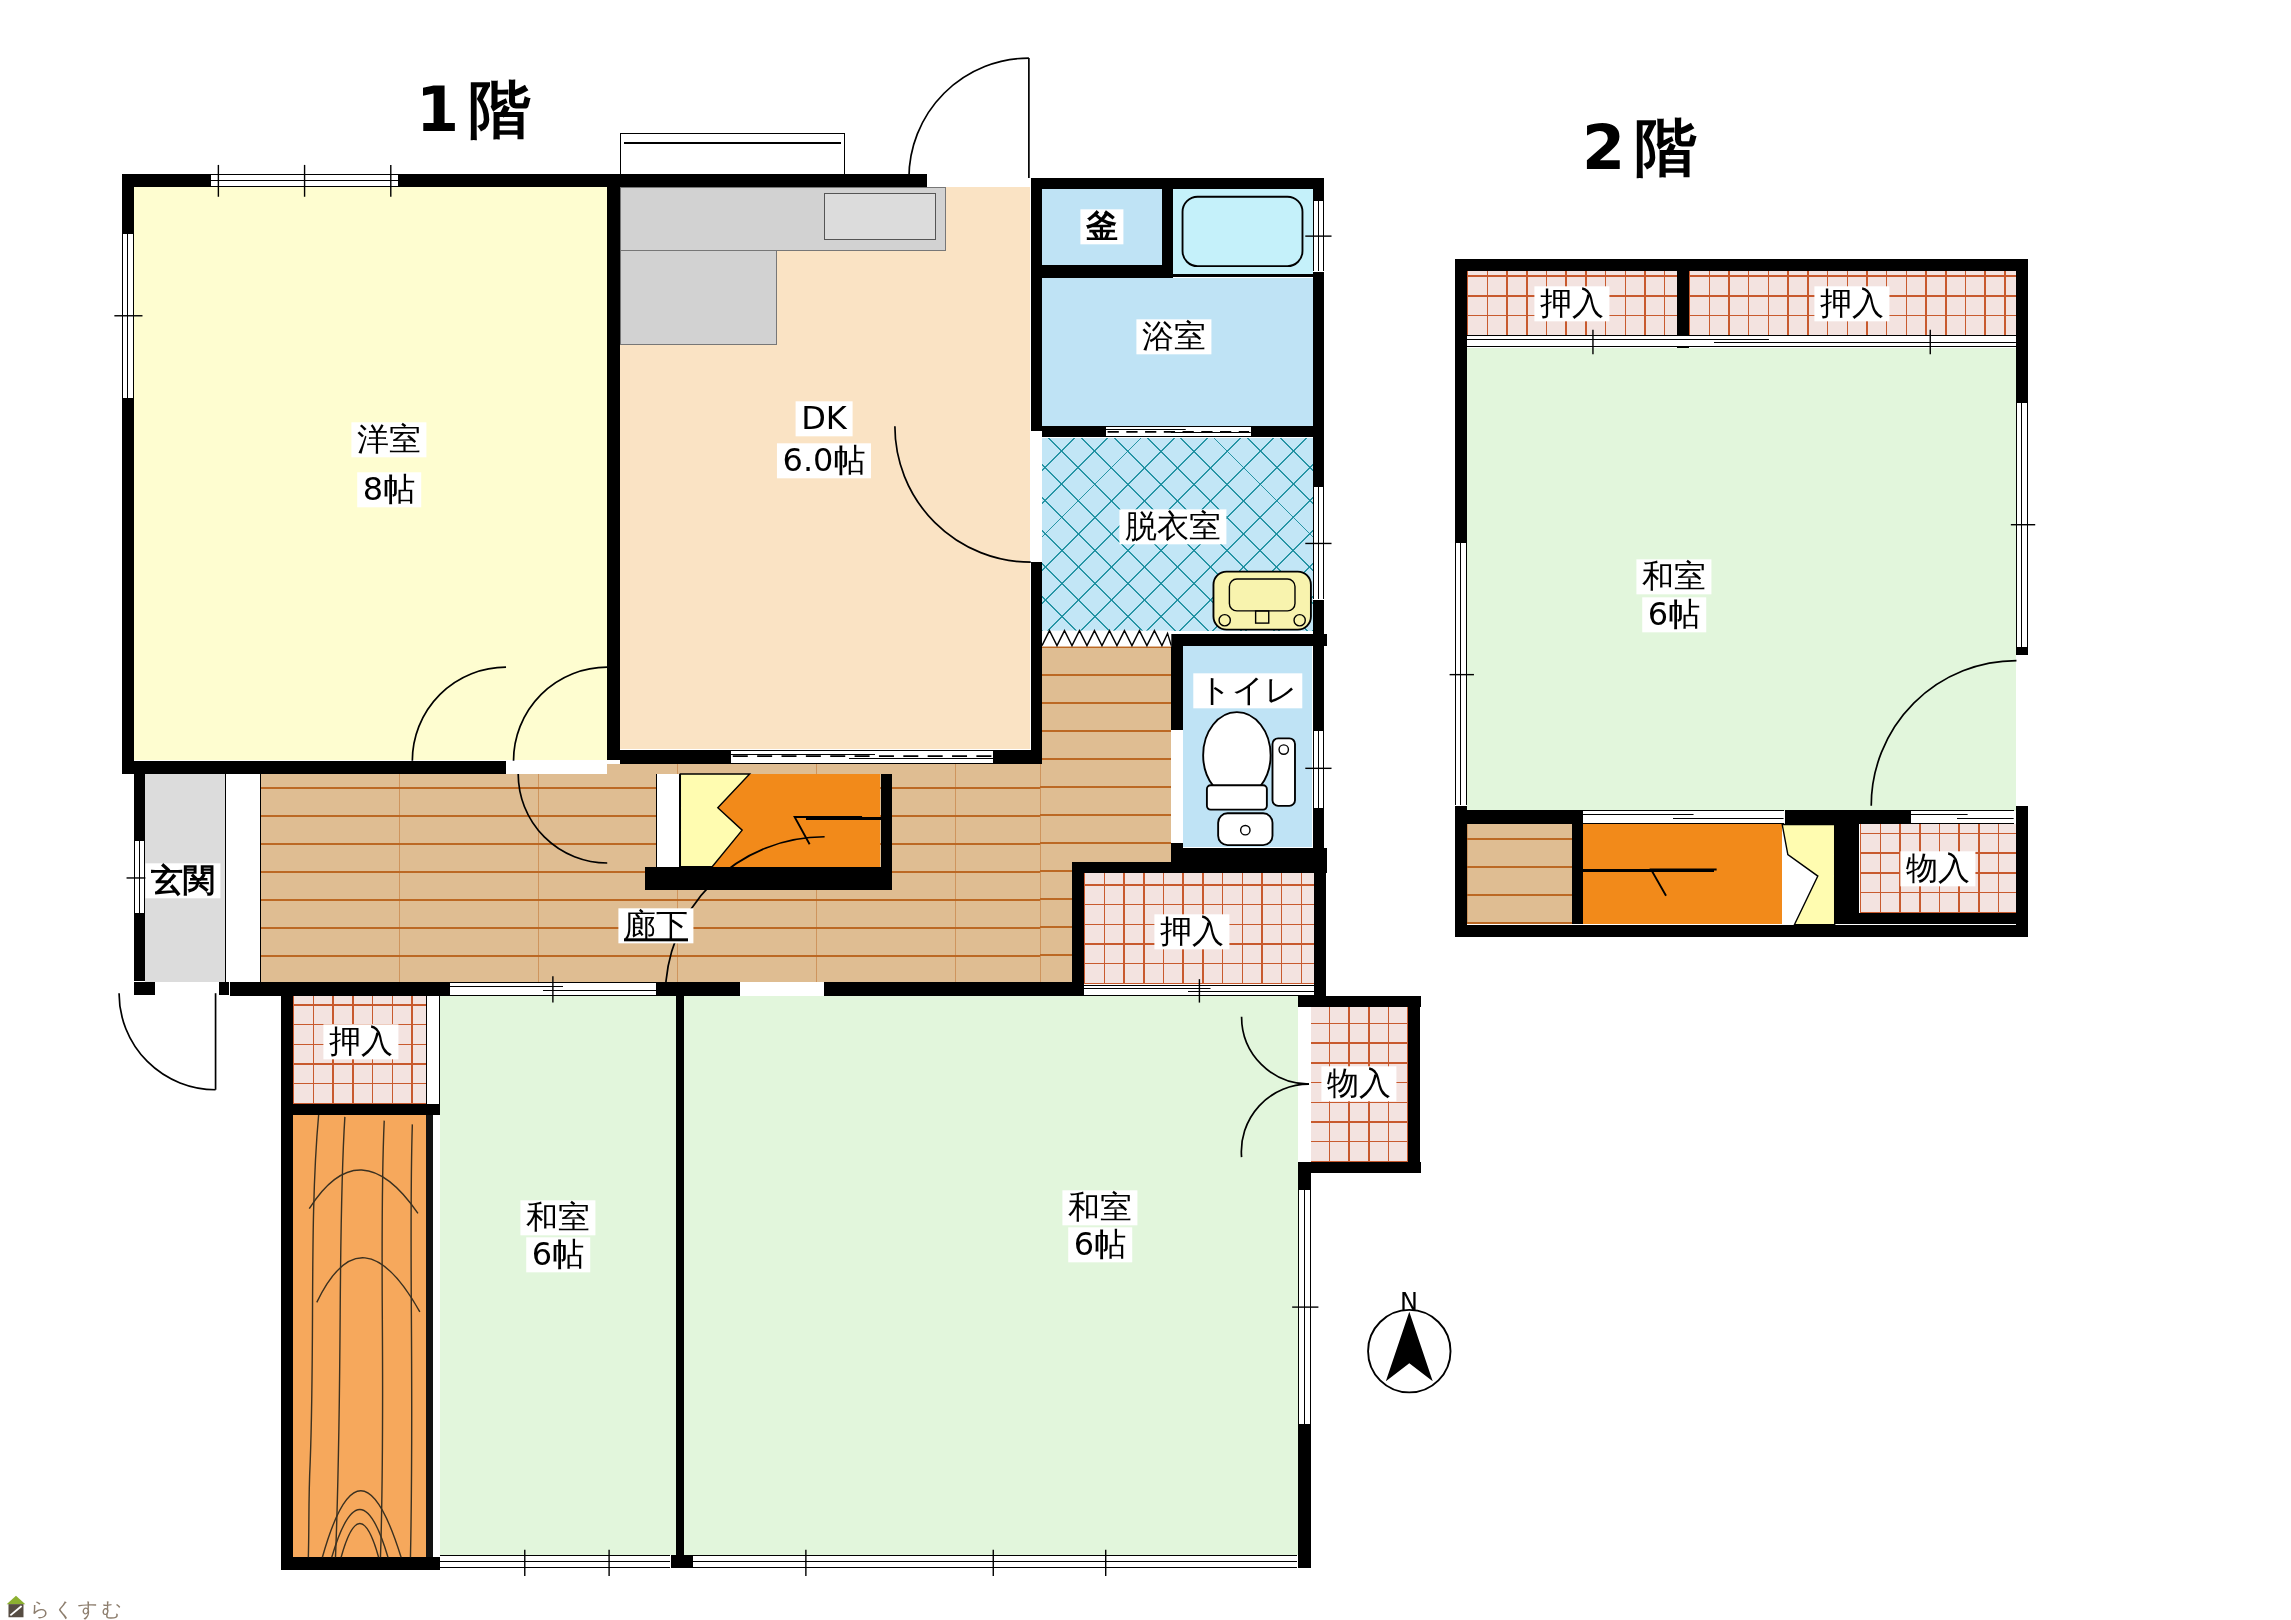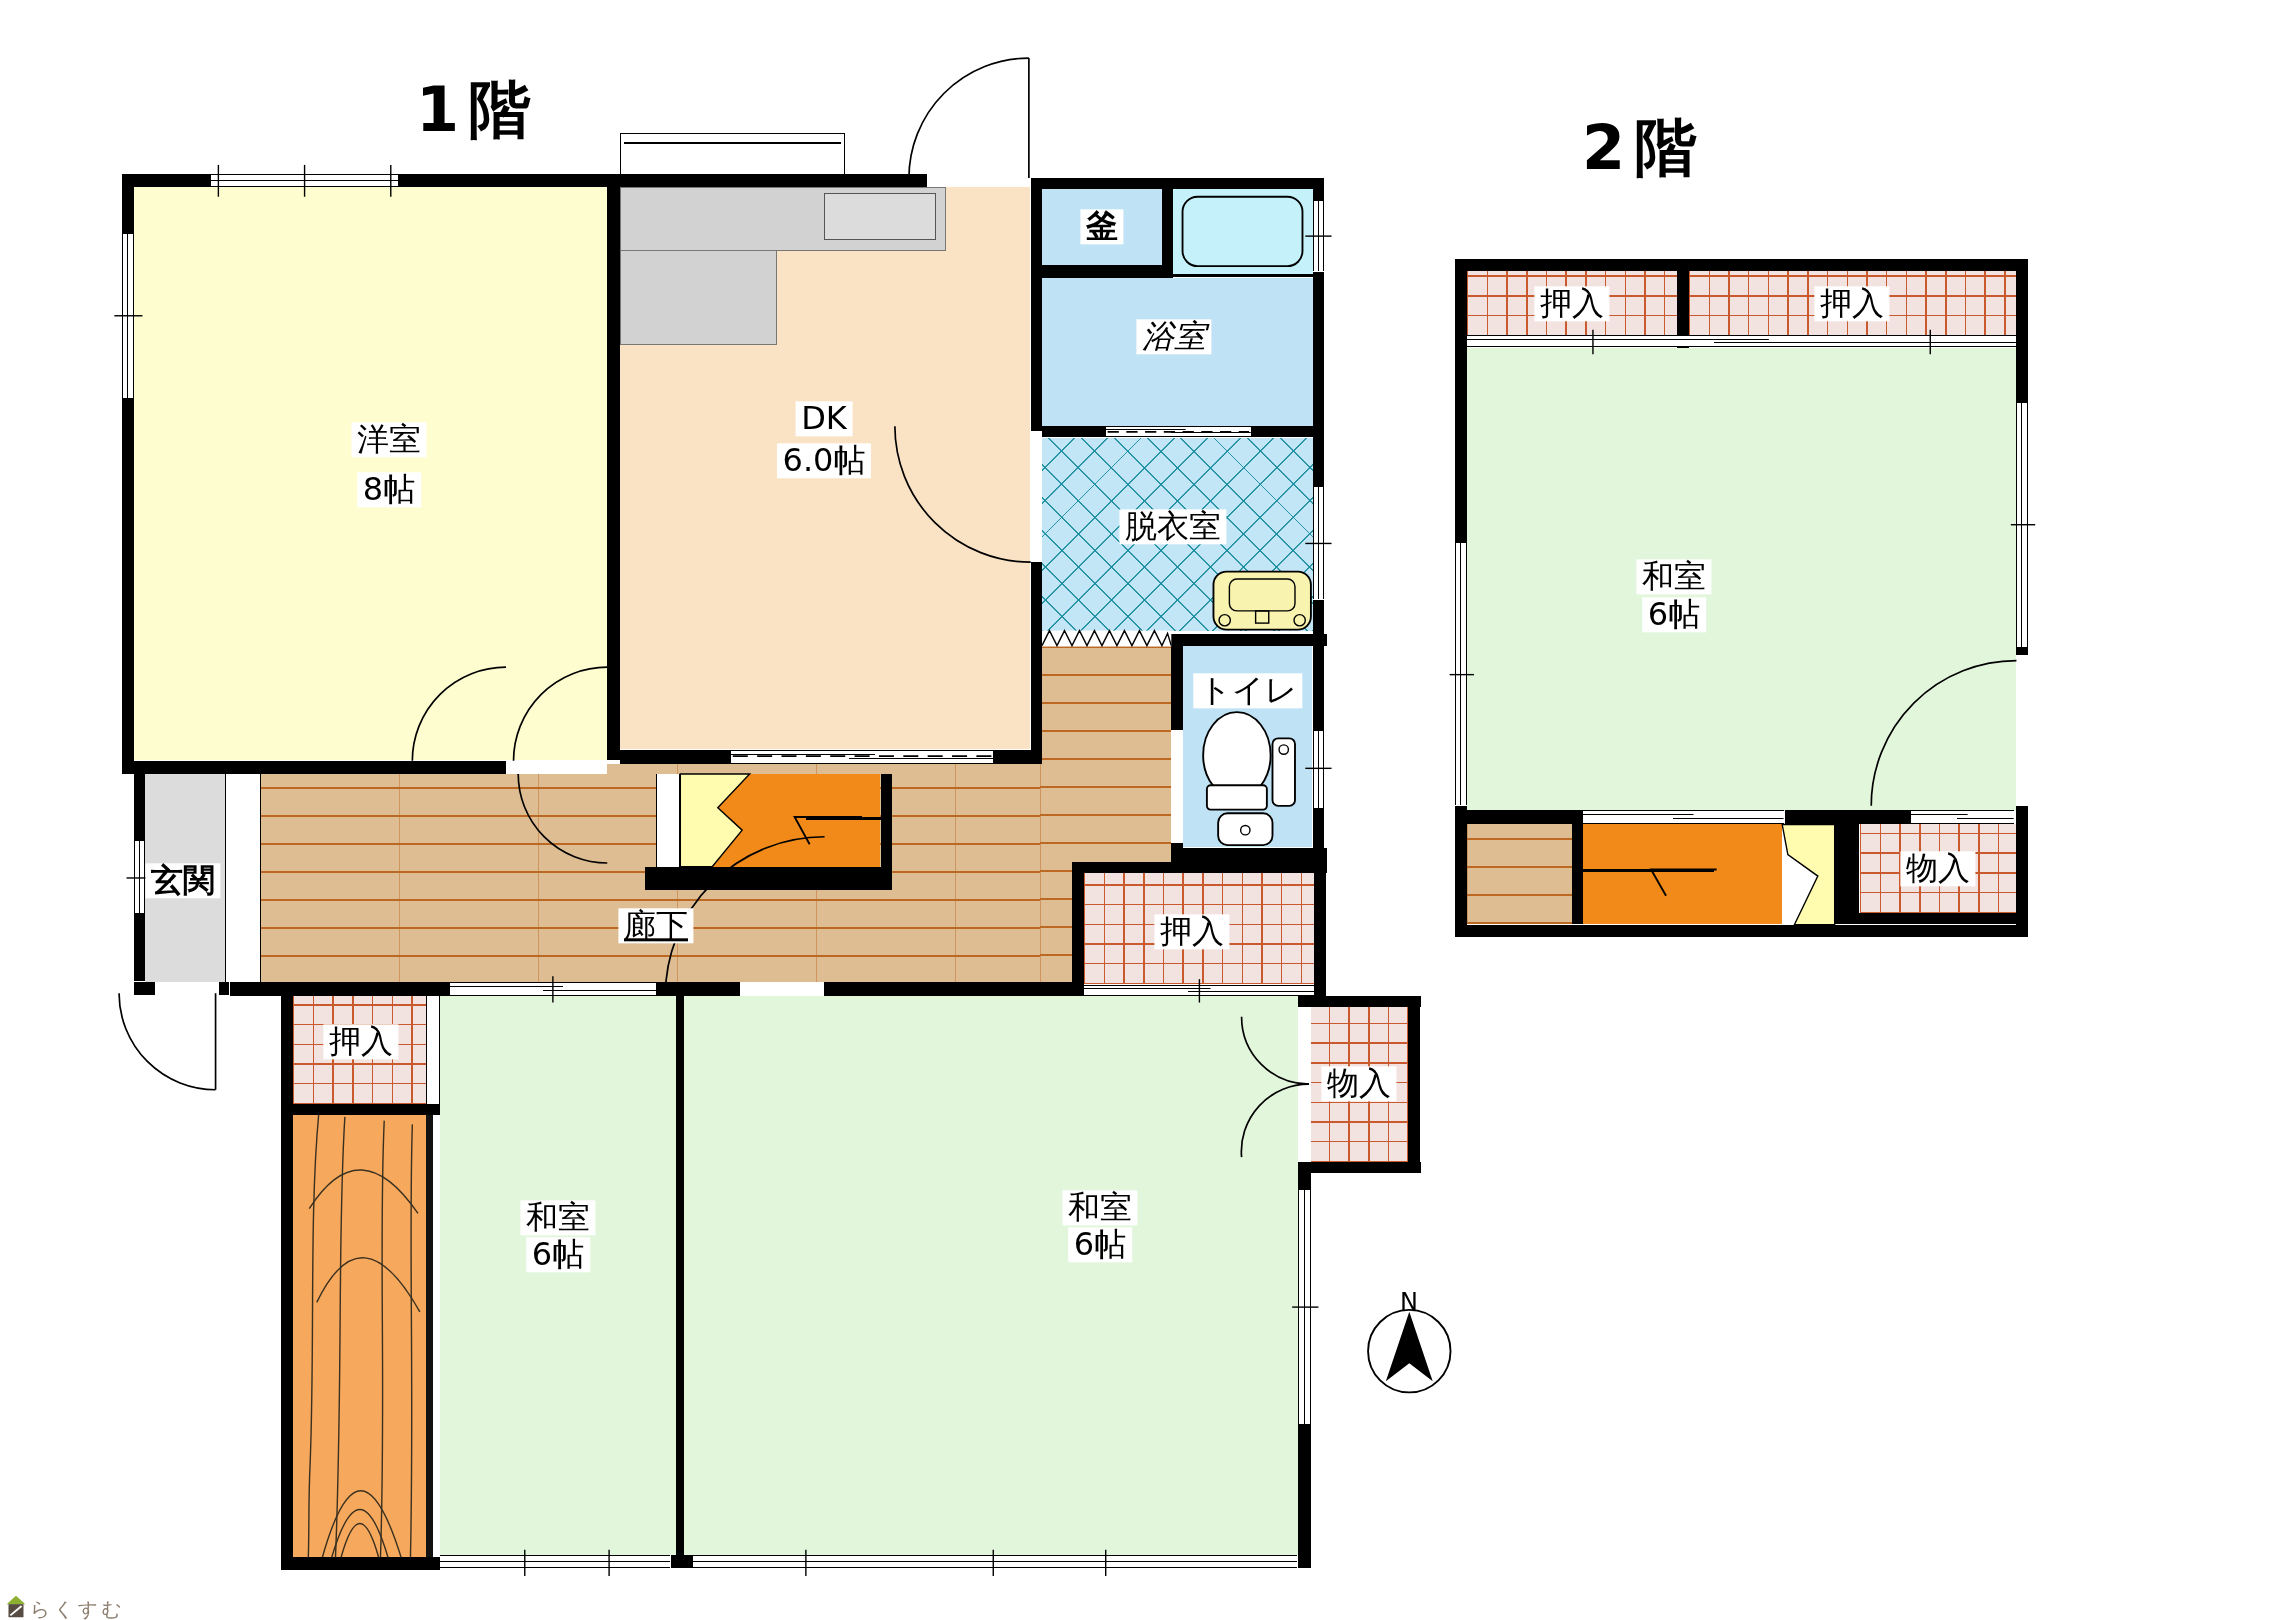--- a/index.html
+++ b/index.html
@@ -300,21 +300,21 @@
   </svg>
 
   <div class="title" style="left:478px;top:78px;margin-top:32px;">1階</div>
   <div class="title" style="left:1644px;top:148px;">2階</div>
 
   <div class="lbl" style="left:389px;top:440px;">洋室</div>
   <div class="lbl" style="left:389px;top:490px;">8帖</div>
   <div class="lbl" style="left:824px;top:419px;">DK</div>
   <div class="lbl" style="left:824px;top:461px;">6.0帖</div>
   <div class="lbl" style="left:1102px;top:227px;font-weight:600;">釜</div>
-  <div class="lbl" style="left:1174px;top:337px;font-style:italic;">浴室</div>
+  <div class="lbl" style="left:1174px;top:337px;">浴室</div>
   <div class="lbl" style="left:1173px;top:527px;">脱衣室</div>
   <div class="lbl" style="left:1248px;top:691px;">トイレ</div>
   <div class="lbl" style="left:183px;top:881px;font-weight:bold;">玄関</div>
   <div class="lbl" style="left:656px;top:926px;text-decoration:underline;">廊下</div>
   <div class="lbl" style="left:1192px;top:932px;">押入</div>
   <div class="lbl" style="left:361px;top:1042px;">押入</div>
   <div class="lbl" style="left:558px;top:1218px;">和室</div>
   <div class="lbl" style="left:558px;top:1255px;">6帖</div>
   <div class="lbl" style="left:1100px;top:1208px;">和室</div>
   <div class="lbl" style="left:1100px;top:1245px;">6帖</div>

